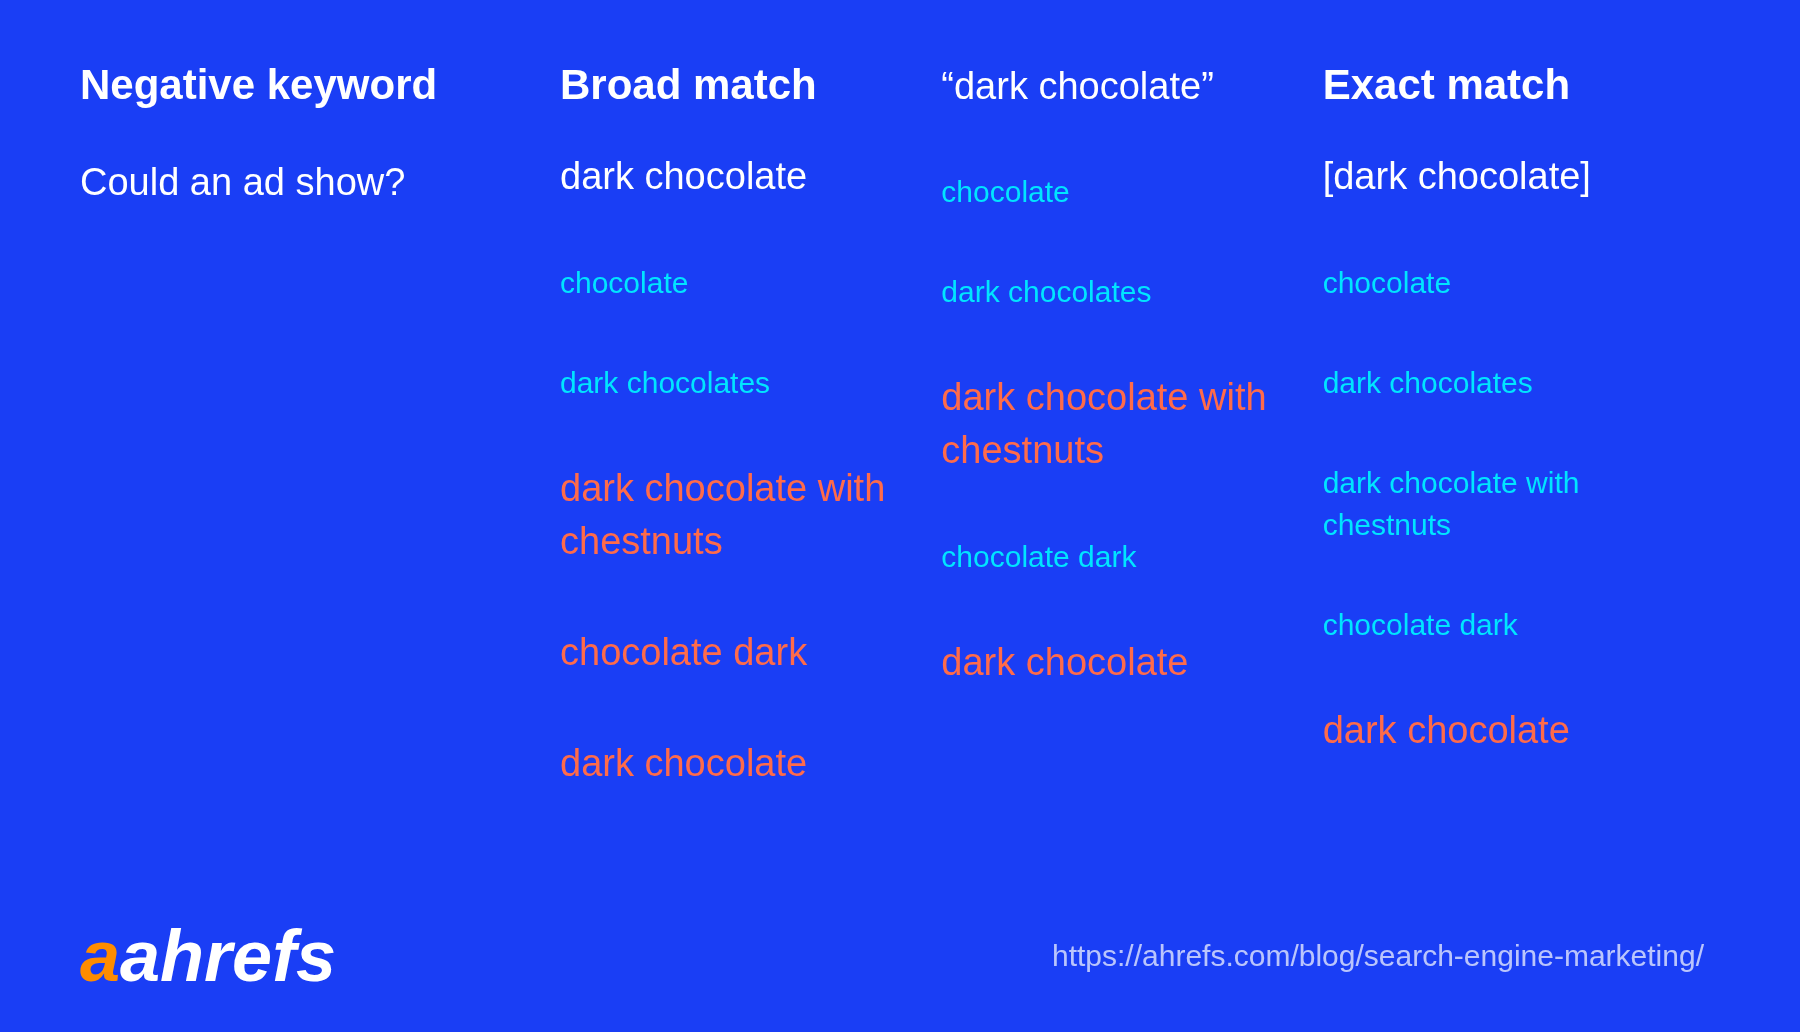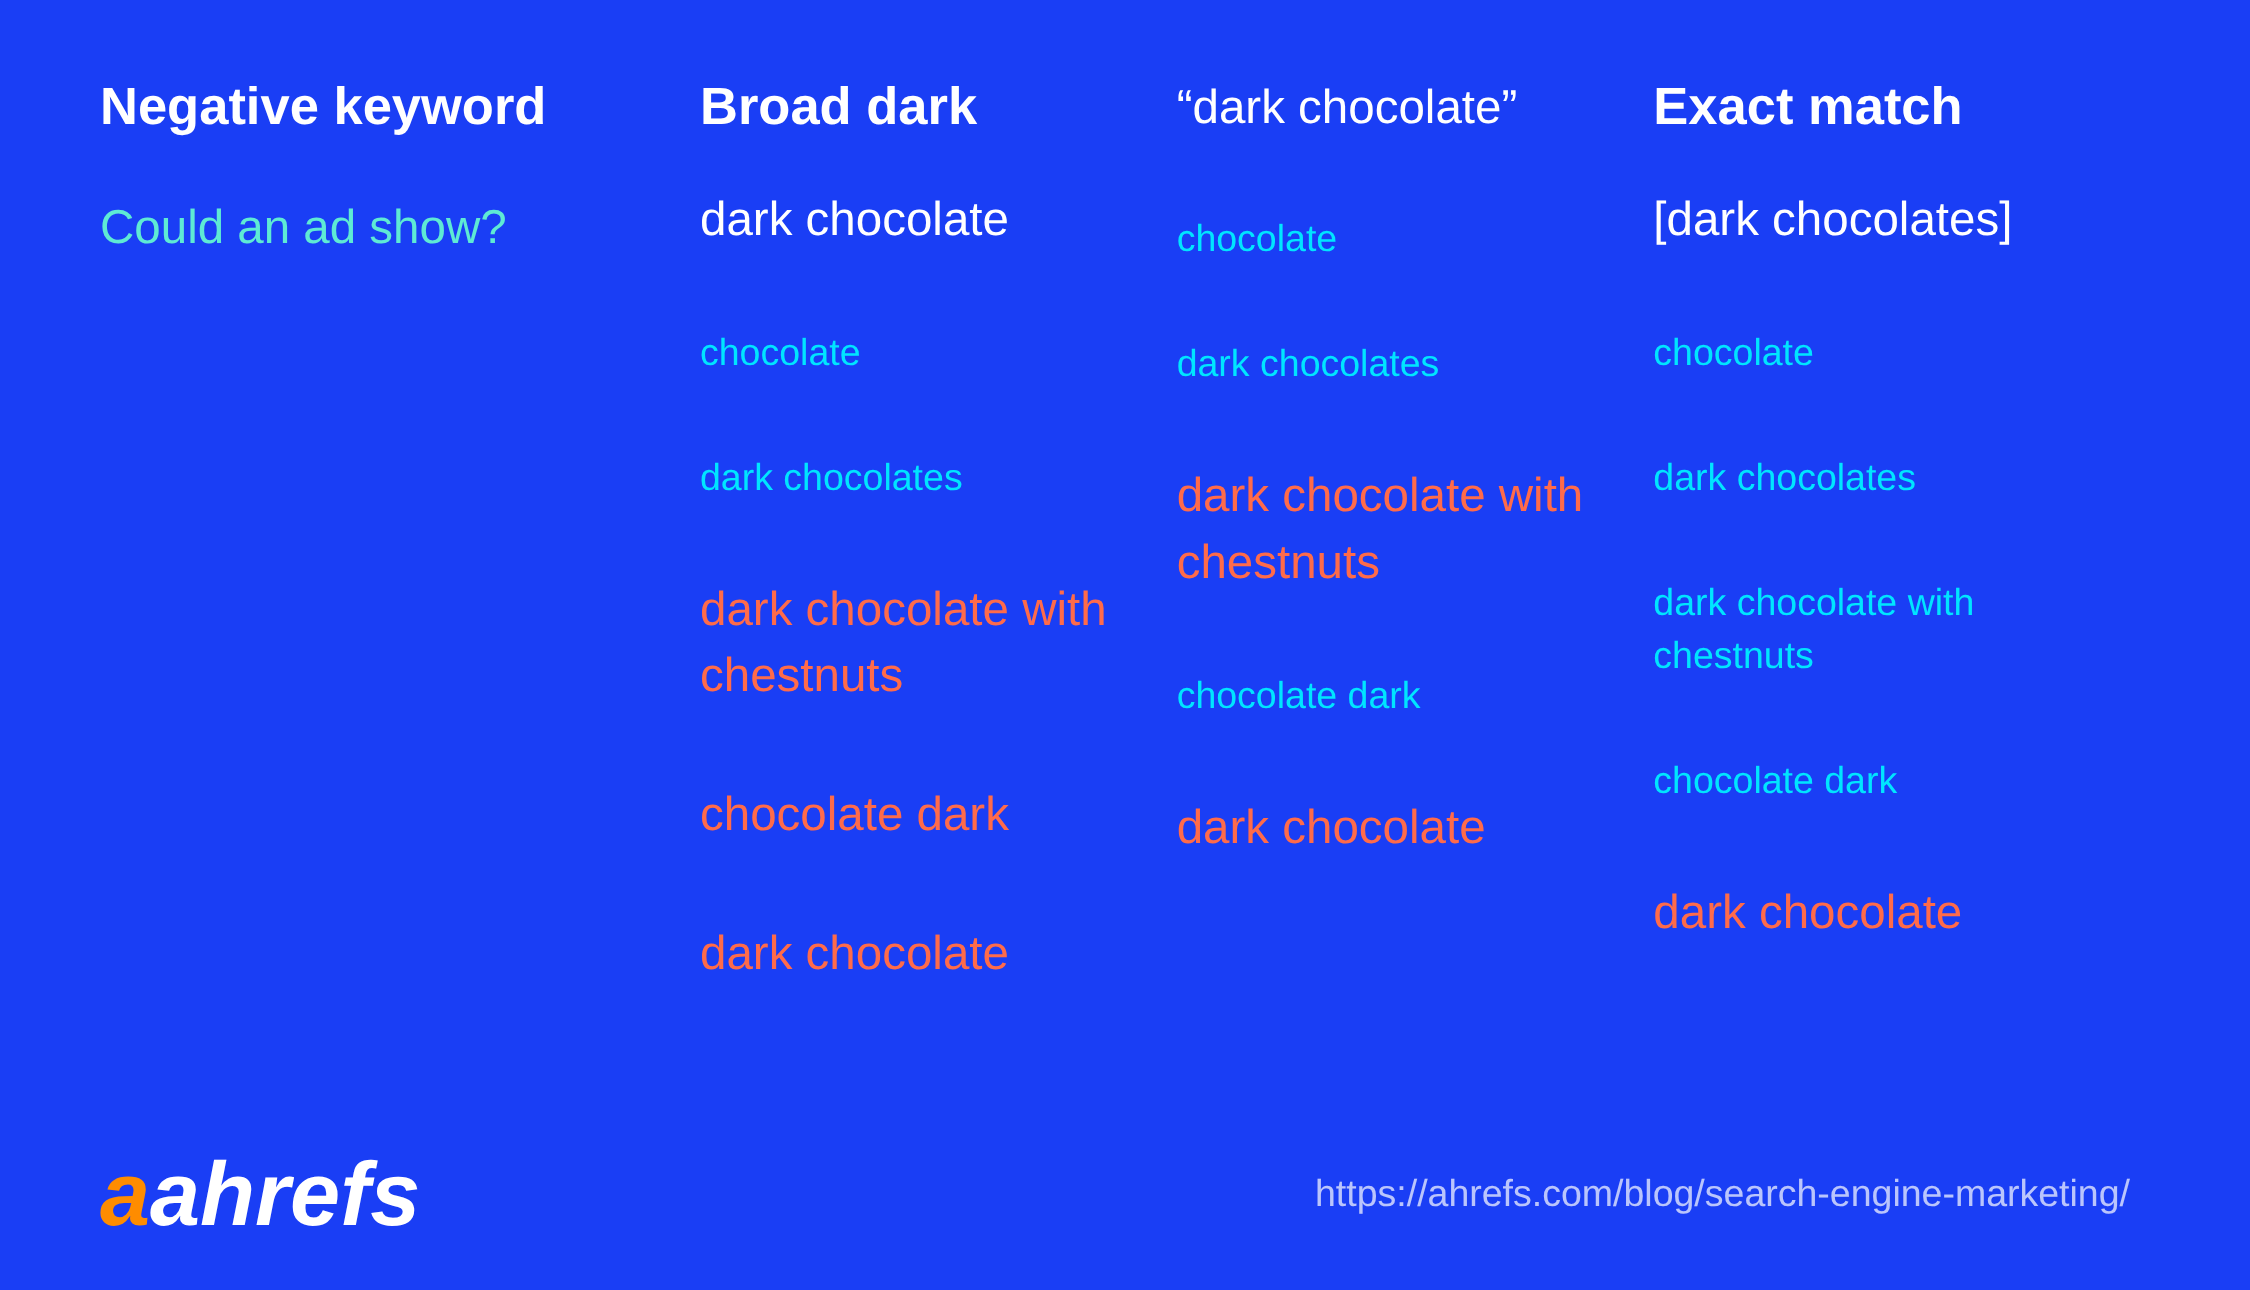--- a/index.html
+++ b/index.html
@@ -42,21 +42,21 @@
       font-size: 42px;
       font-weight: 800;
       color: #ffffff;
       margin-bottom: 40px;
       line-height: 1.2;
     }
 
     .row-label {
       font-size: 38px;
       font-weight: 400;
-      color: #5eead4;
+      color: #ffffff;
       line-height: 1.3;
       margin-top: 8px;
     }
 
     .keyword-row {
       margin-bottom: 30px;
       line-height: 1.4;
     }
 
     .kw-black {
@@ -124,21 +124,21 @@
 
 <div class="main-container">
   <div class="table-area">
 
     <div class="column">
       <div class="col-header">Negative keyword</div>
       <div class="row-label">Could an ad show?</div>
     </div>
 
     <div class="column">
-      <div class="col-header">Broad dark</div>
+      <div class="col-header">Broad match</div>
       <div class="col-data">
 
         <div class="keyword-row kw-black">dark chocolate</div>
 
         <div class="keyword-row kw-cyan">chocolate</div>
 
         <div class="keyword-row kw-cyan">dark chocolates</div>
 
         <div class="keyword-row kw-orange">dark chocolate with chestnuts</div>
 
@@ -162,21 +162,21 @@
         <div class="keyword-row kw-cyan">chocolate dark</div>
 
         <div class="keyword-row kw-orange">dark chocolate</div>
       </div>
     </div>
 
     <div class="column">
       <div class="col-header">Exact match</div>
       <div class="col-data">
 
-        <div class="keyword-row kw-black">[dark chocolates]</div>
+        <div class="keyword-row kw-black">[dark chocolate]</div>
 
         <div class="keyword-row kw-cyan">chocolate</div>
 
         <div class="keyword-row kw-cyan">dark chocolates</div>
 
         <div class="keyword-row kw-cyan">dark chocolate with chestnuts</div>
 
         <div class="keyword-row kw-cyan">chocolate dark</div>
 
         <div class="keyword-row kw-orange">dark chocolate</div>

